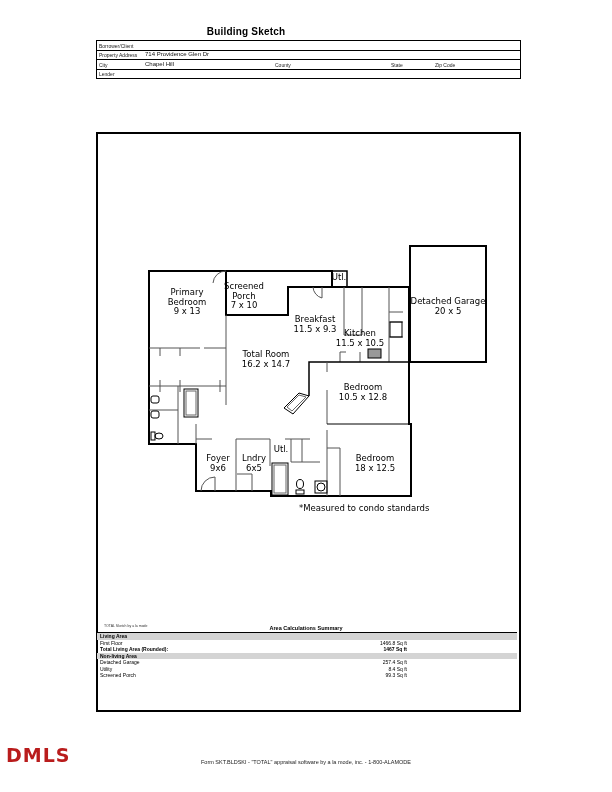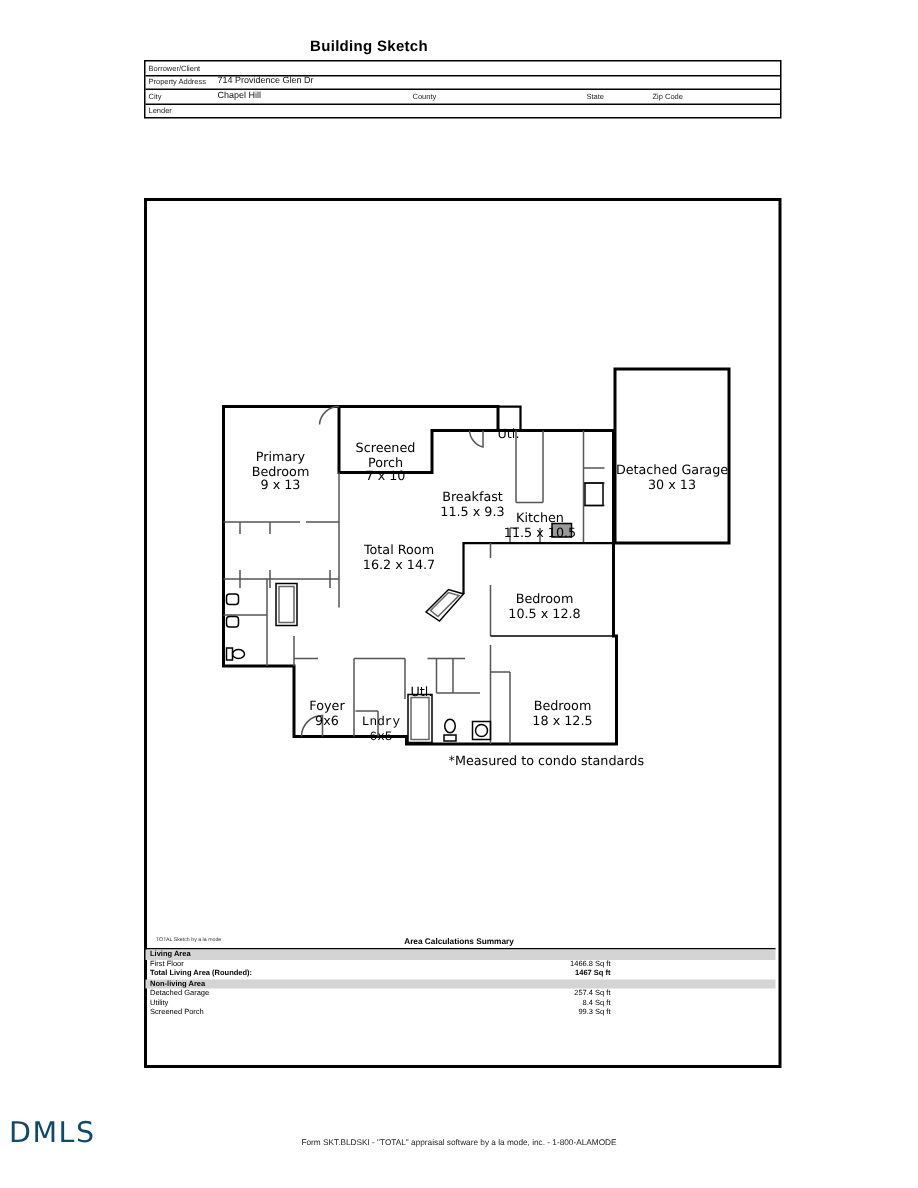--- a/index.html
+++ b/index.html
@@ -5,30 +5,30 @@
   html, body { margin:0; padding:0; background:#fff; }
   body { width:612px; height:792px; position:relative; overflow:hidden; font-family:"DejaVu Sans", sans-serif; color:#000; }
   .title { position:absolute; left:0; width:492px; top:26px; text-align:center; font-family:"Liberation Sans", sans-serif; font-weight:bold; font-size:10px; letter-spacing:0.2px; }
   .hdr { position:absolute; left:96px; top:40px; width:423px; height:37px; border:1px solid #000; font-family:"Liberation Sans", sans-serif; font-size:5px; }
   .hdr .row { position:relative; height:8.5px; border-bottom:1px solid #000; }
   .hdr .row:last-child { border-bottom:none; }
   .hdr .lbl { position:absolute; left:2px; top:1.5px; color:#222; }
   .hdr .val { position:absolute; top:0.5px; font-size:6px; color:#111; }
   .frame { position:absolute; left:96px; top:132px; width:421px; height:576px; border:2px solid #000; }
   svg.plan { position:absolute; left:0; top:0; }
-  .room { position:absolute; font-family:"DejaVu Sans", sans-serif; font-size:8.5px; text-align:center; line-height:9.5px; white-space:nowrap; transform:translateX(-50%);margin-top:13px; }
+  .room { position:absolute; font-family:"DejaVu Sans", sans-serif; font-size:8.5px; text-align:center; line-height:9.5px; white-space:nowrap; transform:translateX(-50%); }
   .note { position:absolute; font-size:8.5px; white-space:nowrap; }
   .sketch-credit { position:absolute; left:104px; top:624px; font-size:3.5px; color:#333; font-family:"Liberation Sans", sans-serif; }
   .area-title { position:absolute; left:0; width:612px; top:625px; text-align:center; font-size:5.5px; font-weight:bold; font-family:"Liberation Sans", sans-serif; }
   .area { position:absolute; left:97px; top:632px; width:420px; height:74px; border-top:1px solid #000; font-family:"Liberation Sans", sans-serif; font-size:5px; }
   .area .line { position:relative; height:6.5px; line-height:6.5px; padding-left:3px; }
   .area .sec { background:#d4d4d4; font-weight:bold; }
   .area .num { position:absolute; left:170px; width:140px; text-align:right; }
   .area .bold { font-weight:bold; }
-  .dmls { position:absolute; left:6px; top:744px; font-family:"DejaVu Sans", sans-serif; font-size:19px; font-weight:400; letter-spacing:1px; color:#0c4a6e; }
+  .dmls { position:absolute; left:6px; top:744px; font-family:"DejaVu Sans", sans-serif; font-size:19px; font-weight:700; letter-spacing:1px; color:#b91c1c; }
   .footer { position:absolute; left:0; width:612px; top:759px; text-align:center; font-family:"Liberation Sans", sans-serif; font-size:5.5px; color:#222; }
 </style>
 </head>
 <body>
 
 <div class="title">Building Sketch</div>
 
 <div class="hdr">
   <div class="row">
     <span class="lbl">Borrower/Client</span>
@@ -137,21 +137,21 @@
 
     <rect x="390" y="322" width="12" height="15"></rect>
   </g>
 </svg>
 
 <div class="room" style="left:187px; top:288px;">
   <div>Primary</div>
   <div>Bedroom</div>
   <div>9 x 13</div>
 </div>
-<div class="room" style="left:257px; top:282px;">
+<div class="room" style="left:244px; top:282px;">
   <div>Screened</div>
   <div>Porch</div>
   <div>7 x 10</div>
 </div>
 <div class="room" style="left:339px; top:273px;">
   <div>Utl.</div>
 </div>
 <div class="room" style="left:315px; top:315px;">
   <div>Breakfast</div>
   <div>11.5 x 9.3</div>
@@ -165,34 +165,34 @@
   <div>16.2 x 14.7</div>
 </div>
 <div class="room" style="left:363px; top:383px;">
   <div>Bedroom</div>
   <div>10.5 x 12.8</div>
 </div>
 <div class="room" style="left:218px; top:454px;">
   <div>Foyer</div>
   <div>9x6</div>
 </div>
-<div class="room" style="left:254px; top:464px;font-family:Liberation Mono, monospace;">
+<div class="room" style="left:254px; top:454px;">
   <div>Lndry</div>
   <div>6x5</div>
 </div>
 <div class="room" style="left:281px; top:445px;">
   <div>Utl.</div>
 </div>
 <div class="room" style="left:375px; top:454px;">
   <div>Bedroom</div>
   <div>18 x 12.5</div>
 </div>
 <div class="room" style="left:448px; top:297px;">
   <div>Detached Garage</div>
-  <div>30 x 13</div>
+  <div>20 x 5</div>
 </div>
 
 <div class="note" style="left:271px; top:503px;margin-left:28px;">*Measured to condo standards</div>
 
 <div class="sketch-credit">TOTAL Sketch by a la mode</div>
 <div class="area-title">Area Calculations Summary</div>
 
 <div class="area">
   <div class="line sec">Living Area</div>
   <div class="line">

